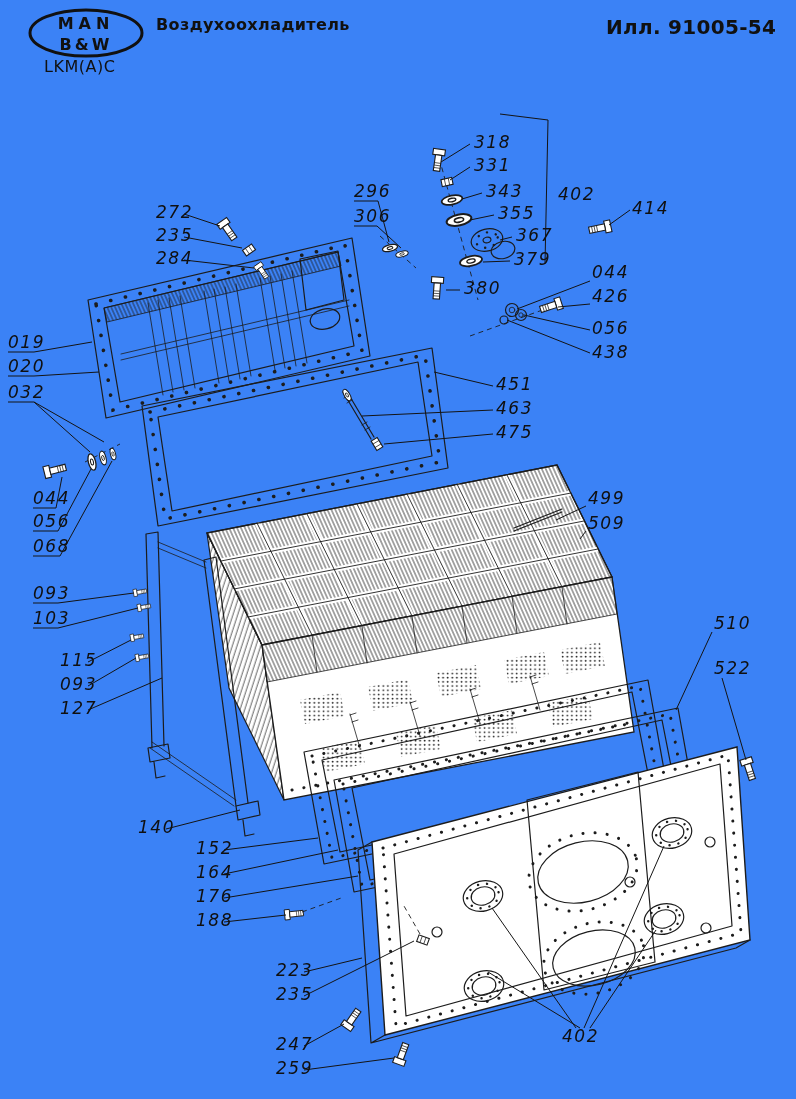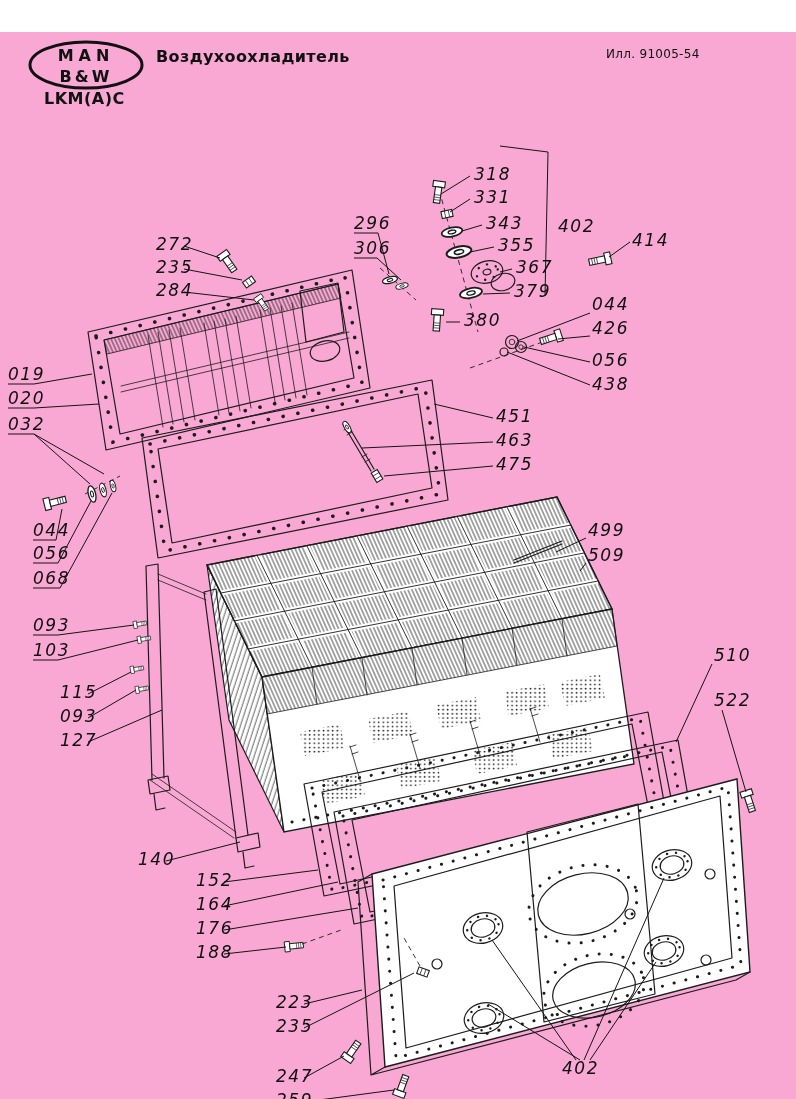--- a/index.html
+++ b/index.html
@@ -1,24 +1,24 @@
 <!DOCTYPE html>
 <html><head>
 <meta charset="utf-8">
 <style>
   html,body{margin:0;padding:0;}
   body{
     width:796px;height:1099px;background:#ffffff;position:relative;overflow:hidden;
     font-family:"DejaVu Sans",sans-serif;color:#111;
   }
-  .sheet{position:absolute;inset:0;background:#f9a8d4;margin-top:32px;}
+  .sheet{position:absolute;inset:0;background:#3b82f6;}
   .hdr-title{position:absolute;left:156px;top:15px;font-size:16px;letter-spacing:.4px;font-weight:bold;}
-  .hdr-ill{position:absolute;left:606px;top:15px;font-size:12px;font-weight:400;letter-spacing:.3px;}
+  .hdr-ill{position:absolute;left:606px;top:15px;font-size:20px;font-weight:700;letter-spacing:.3px;}
   .logo-wrap{position:absolute;left:26px;top:8px;}
-  .logo-sub{position:absolute;left:44px;top:57px;font-size:16px;letter-spacing:.5px;font-weight:bold;}
+  .logo-sub{position:absolute;left:44px;top:57px;font-size:16px;letter-spacing:.5px;}
   .logo-man{font-family:"DejaVu Sans",sans-serif;font-weight:bold;font-size:16px;letter-spacing:5px;fill:#111;}
   .logo-bw{font-family:"DejaVu Sans",sans-serif;font-weight:bold;font-size:16px;letter-spacing:3px;fill:#111;}
   #diagram-svg{position:absolute;left:0;top:0;}
   .ln{fill:none;stroke:#1c1c1c;stroke-width:1.2;stroke-linejoin:round;stroke-linecap:round;}
   .thin{stroke-width:0.8;}
   .holes{fill:none;stroke:#1c1c1c;stroke-width:3.6;stroke-linecap:round;stroke-dasharray:0.1 15;}
   .holes-sm{fill:none;stroke:#1c1c1c;stroke-width:3;stroke-linecap:round;stroke-dasharray:0.1 12;}
   .holes-xs{fill:none;stroke:#1c1c1c;stroke-width:2.4;stroke-linecap:round;stroke-dasharray:0.1 9;}
   .dash{fill:none;stroke:#1c1c1c;stroke-width:0.9;stroke-dasharray:5 4;}
   .leader{fill:none;stroke:#141414;stroke-width:1;}

